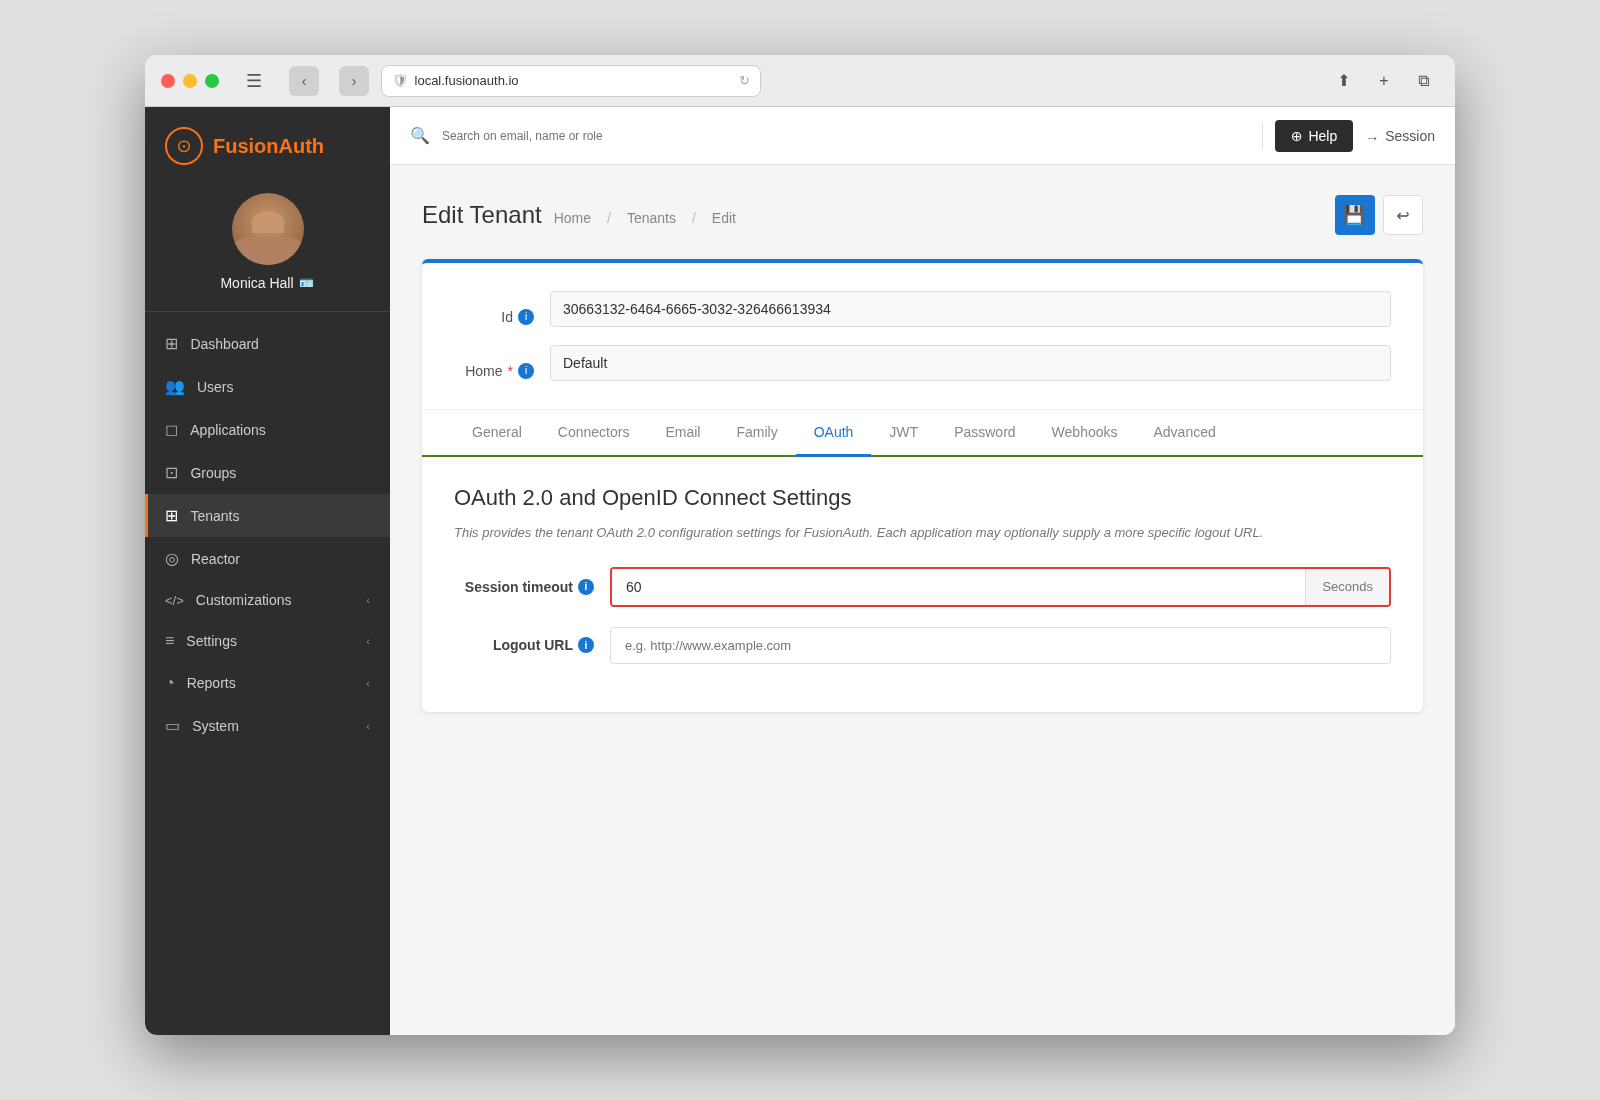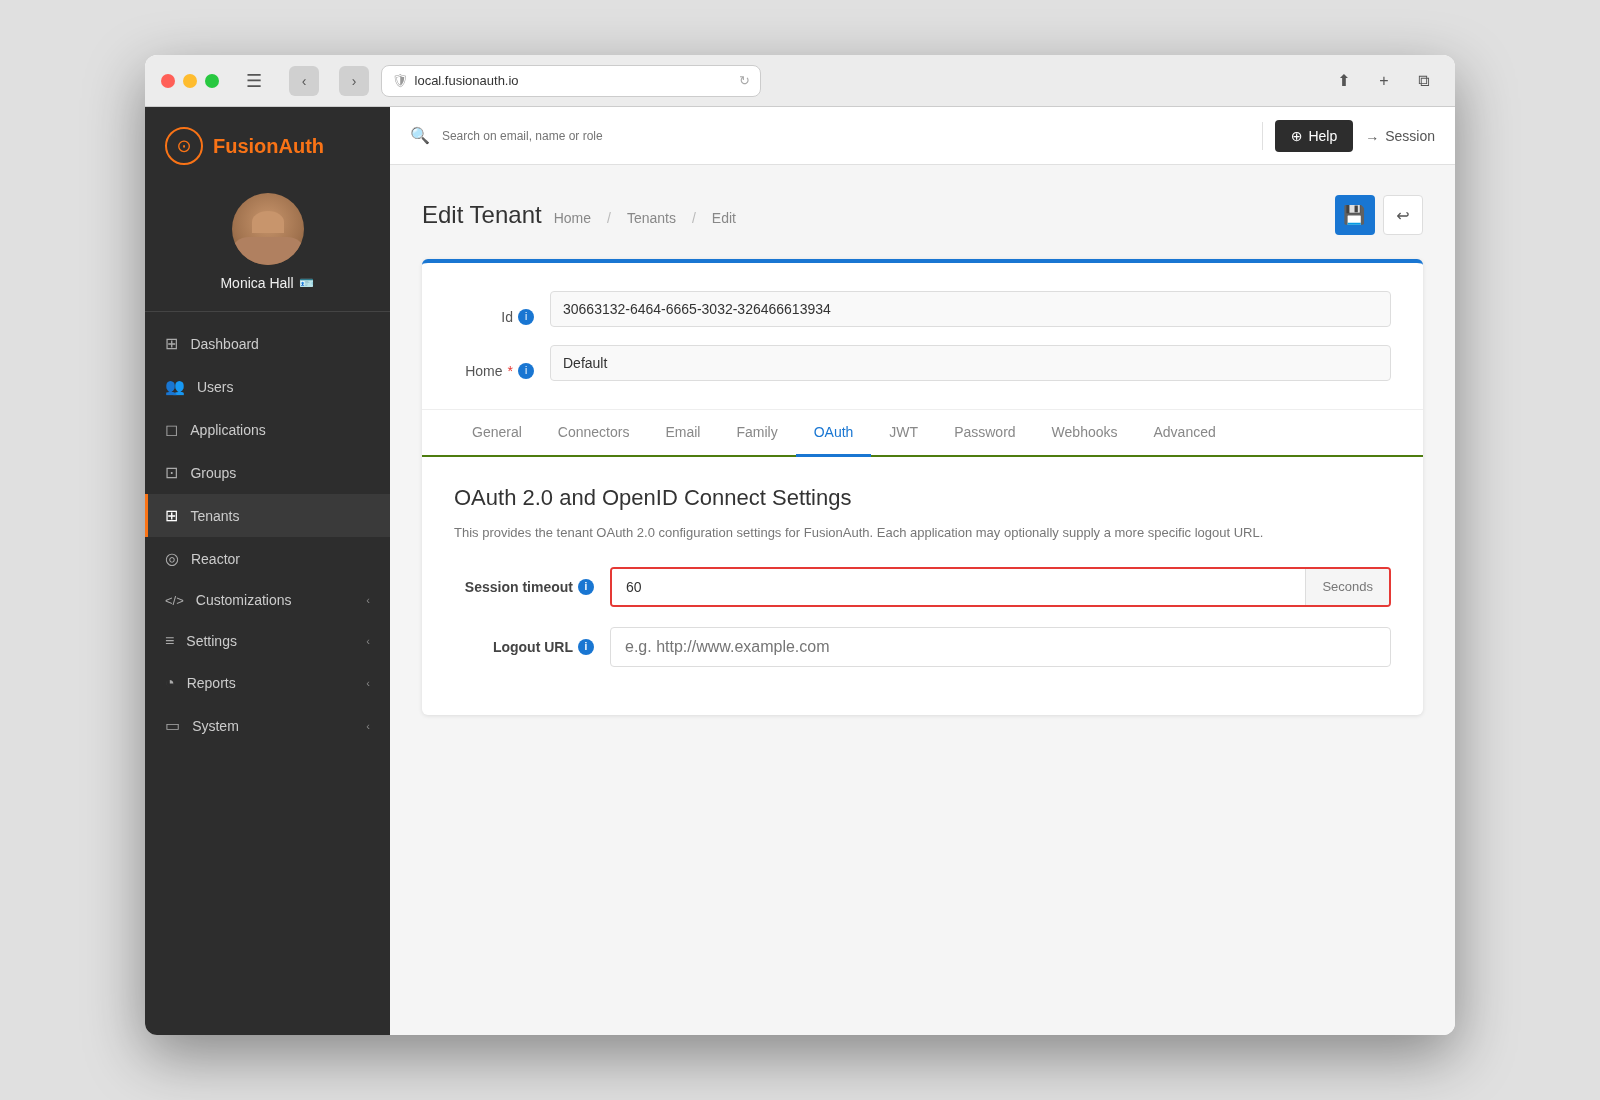--- a/index.html
+++ b/index.html
@@ -393,20 +393,21 @@
     .section-title {
       font-size: 22px;
       font-weight: 400;
       color: #333;
       margin-bottom: 12px;
     }
 
     .section-desc {
       font-size: 13px;
       color: #777;
+      font-style: italic;
       line-height: 1.5;
       margin-bottom: 24px;
     }
 
     .field-row {
       display: flex;
       align-items: center;
       margin-bottom: 20px;
       gap: 16px;
     }
@@ -449,21 +450,21 @@
       color: #777;
       display: flex;
       align-items: center;
     }
 
     .field-input-plain {
       flex: 1;
       border: 1px solid #ddd;
       border-radius: 4px;
       padding: 10px 14px;
-      font-size: 16px;
+      font-size: 13px;
       color: #aaa;
       outline: none;
       background: #fff;
     }
 
     .topbar-separator {
       width: 1px;
       height: 28px;
       background: #e0e0e0;
     }

